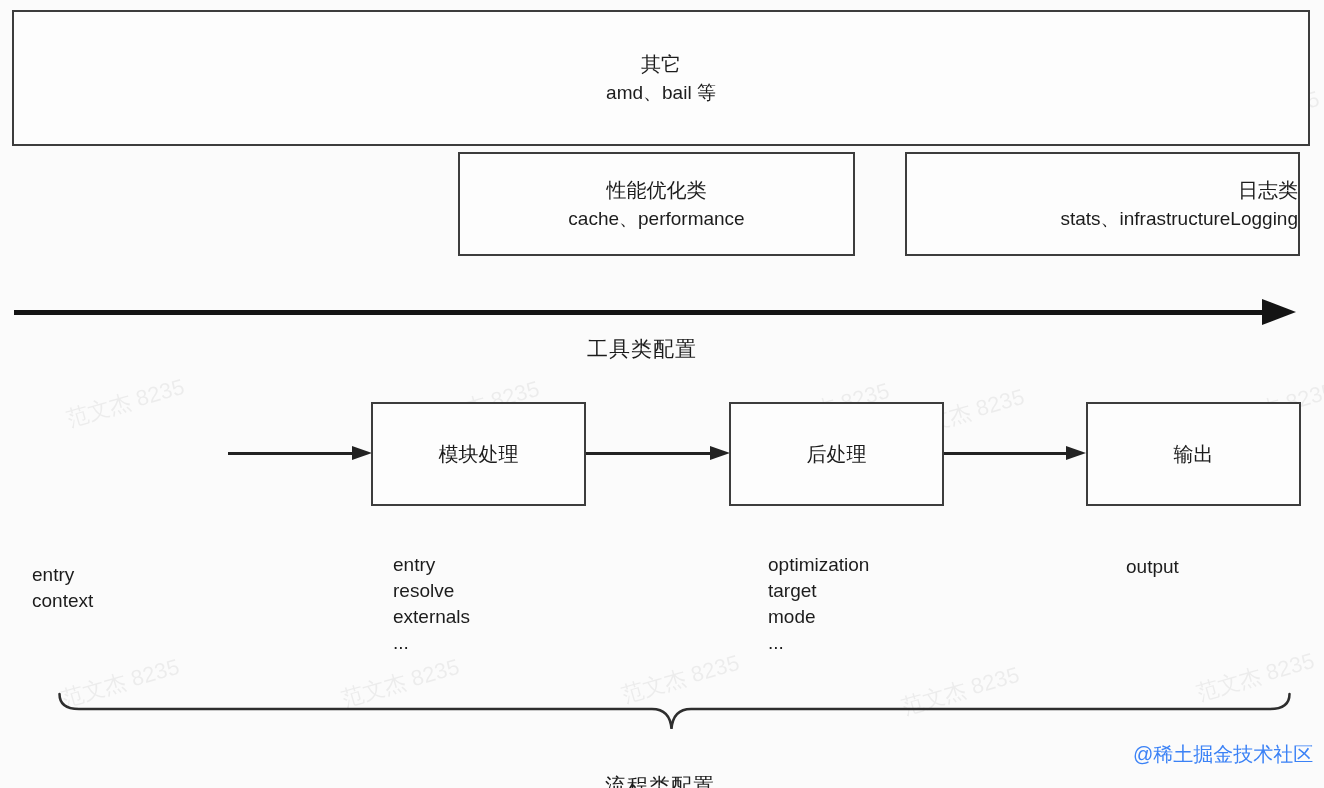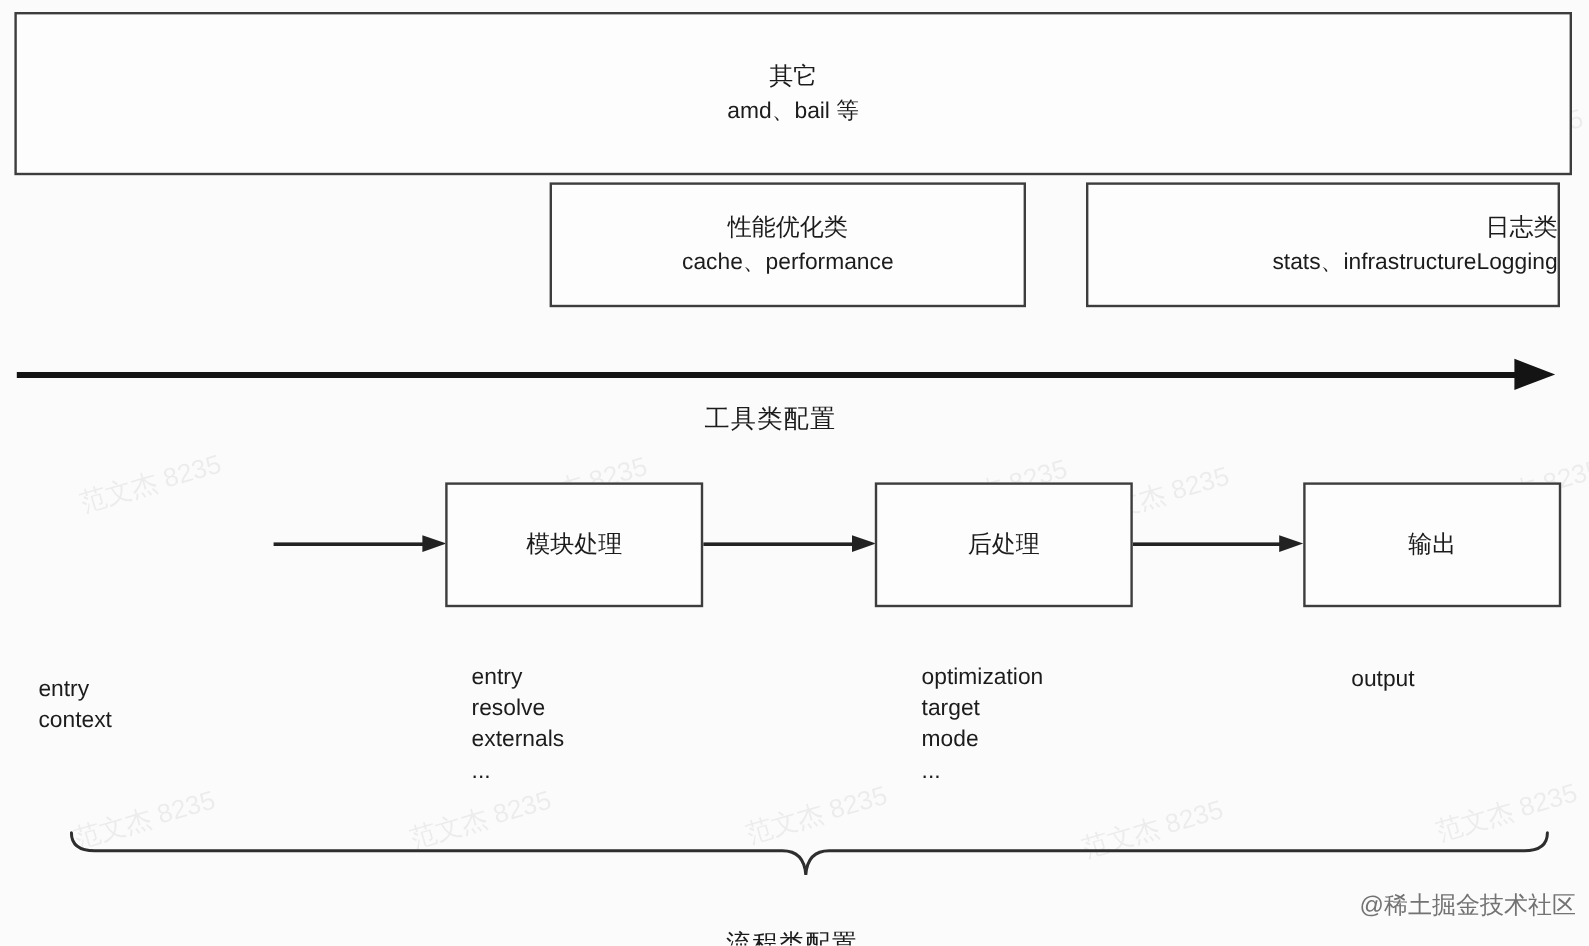--- a/index.html
+++ b/index.html
@@ -107,21 +107,21 @@
     font-size: 21px;
     letter-spacing: 1px;
     z-index: 2;
     margin-top: 16px;
   }
 
   .site-watermark {
     position: absolute;
     left: 1133px; top: 741px;
     font-size: 20px;
-    color: #737373;
+    color: #3b82f6;
     z-index: 3;
     white-space: nowrap;
   }
   .faint-wm {
     position: absolute;
     font-size: 22px;
     color: rgba(0, 0, 0, 0.06);
     transform: rotate(-16deg);
     white-space: nowrap;
     z-index: 0;

